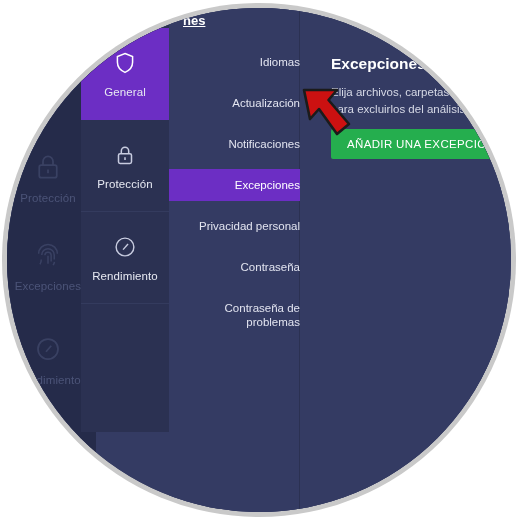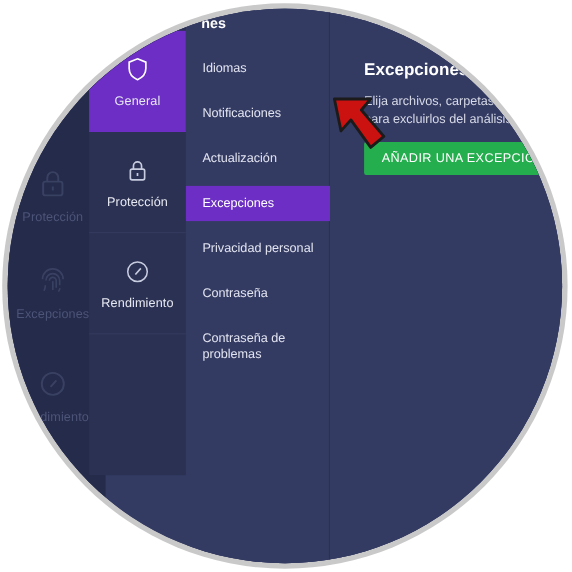--- a/index.html
+++ b/index.html
@@ -138,34 +138,36 @@
     box-sizing: border-box;
   }
   #menu-title {
     position: absolute;
     left: 14px;
     top: 13px;
     font-size: 13px;
     font-weight: bold;
     color: #ffffff;
     white-space: nowrap;
+    text-decoration: underline;
   }
   #menu-list {
     position: absolute;
     left: 0;
     top: 46px;
     width: 131px;
   }
   .menu-item {
     padding: 9px 0 9px 15px;
     margin-bottom: 9px;
     font-size: 11.5px;
     line-height: 14px;
     color: #e2e4f0;
     box-sizing: border-box;
+    text-align: right;
   }
   .menu-item.active {
     background: #6c2ec4;
     color: #ffffff;
   }
 
   
   #content {
     position: absolute;
     left: 300px;
@@ -302,22 +304,22 @@
           </span>
           <span class="rail-label">Rendimiento</span>
         </div>
       </div>
 
       <div id="menu-col">
         <div id="menu-title">nes</div>
 
         <div id="menu-list">
           <div class="menu-item">Idiomas</div>
+          <div class="menu-item">Actualización</div>
           <div class="menu-item">Notificaciones</div>
-          <div class="menu-item">Actualización</div>
           <div class="menu-item active">Excepciones</div>
           <div class="menu-item">Privacidad personal</div>
           <div class="menu-item">Contraseña</div>
           <div class="menu-item">Contraseña de problemas</div>
         </div>
       </div>
 
       <div id="content">
         <div id="content-title">Excepciones</div>
         <div id="content-desc">Elija archivos, carpetas o sitios web para excluirlos del análisis.</div>

